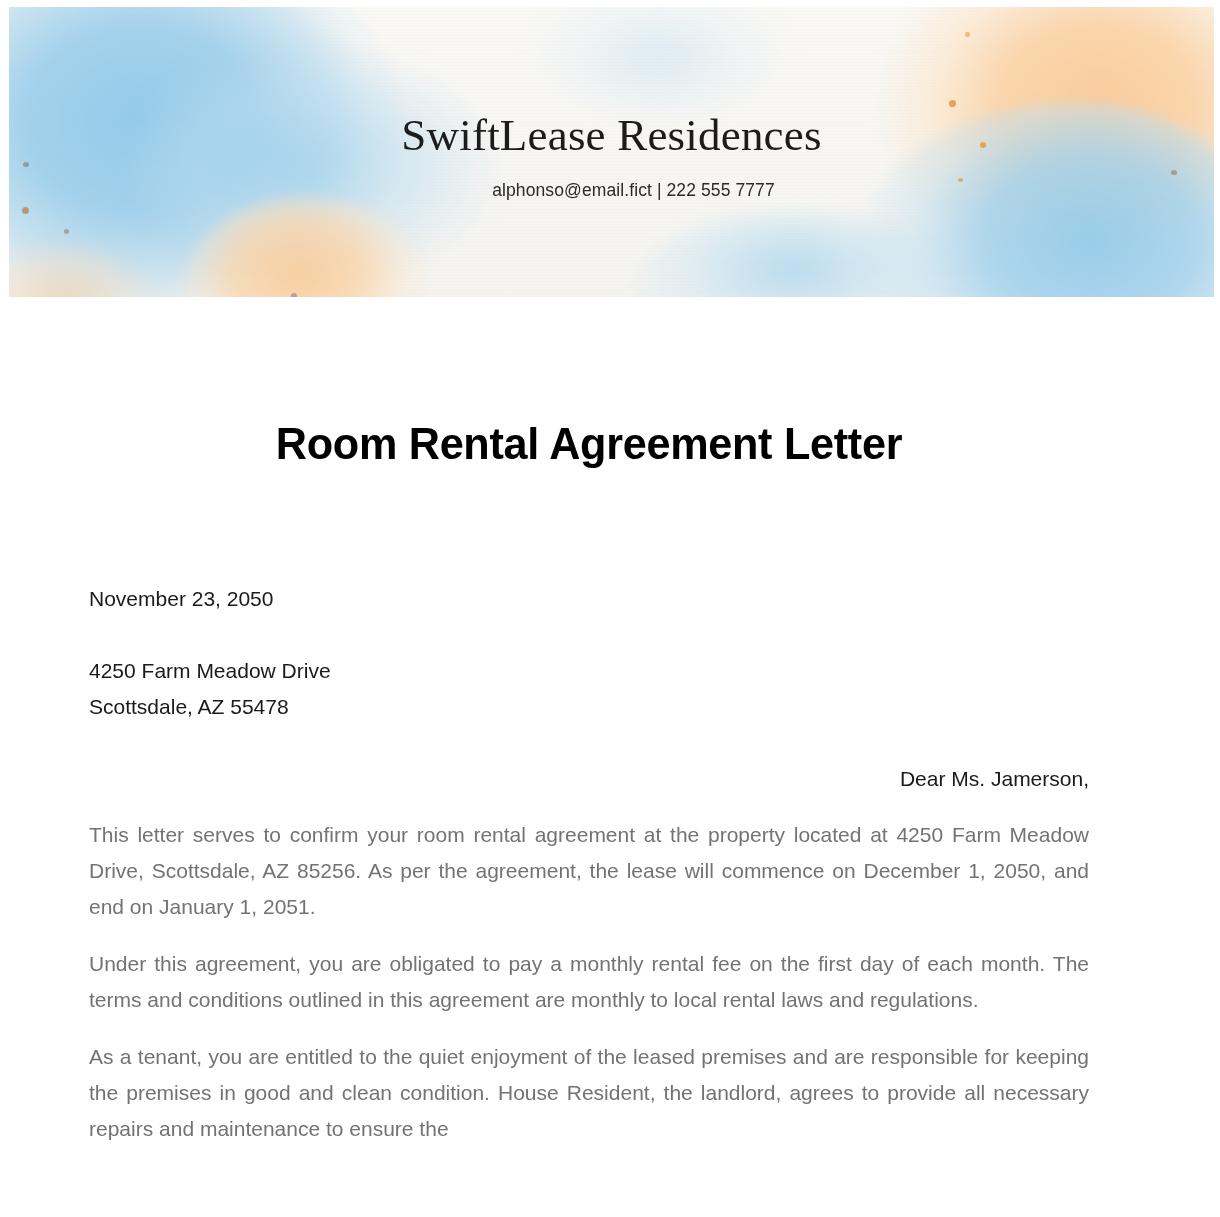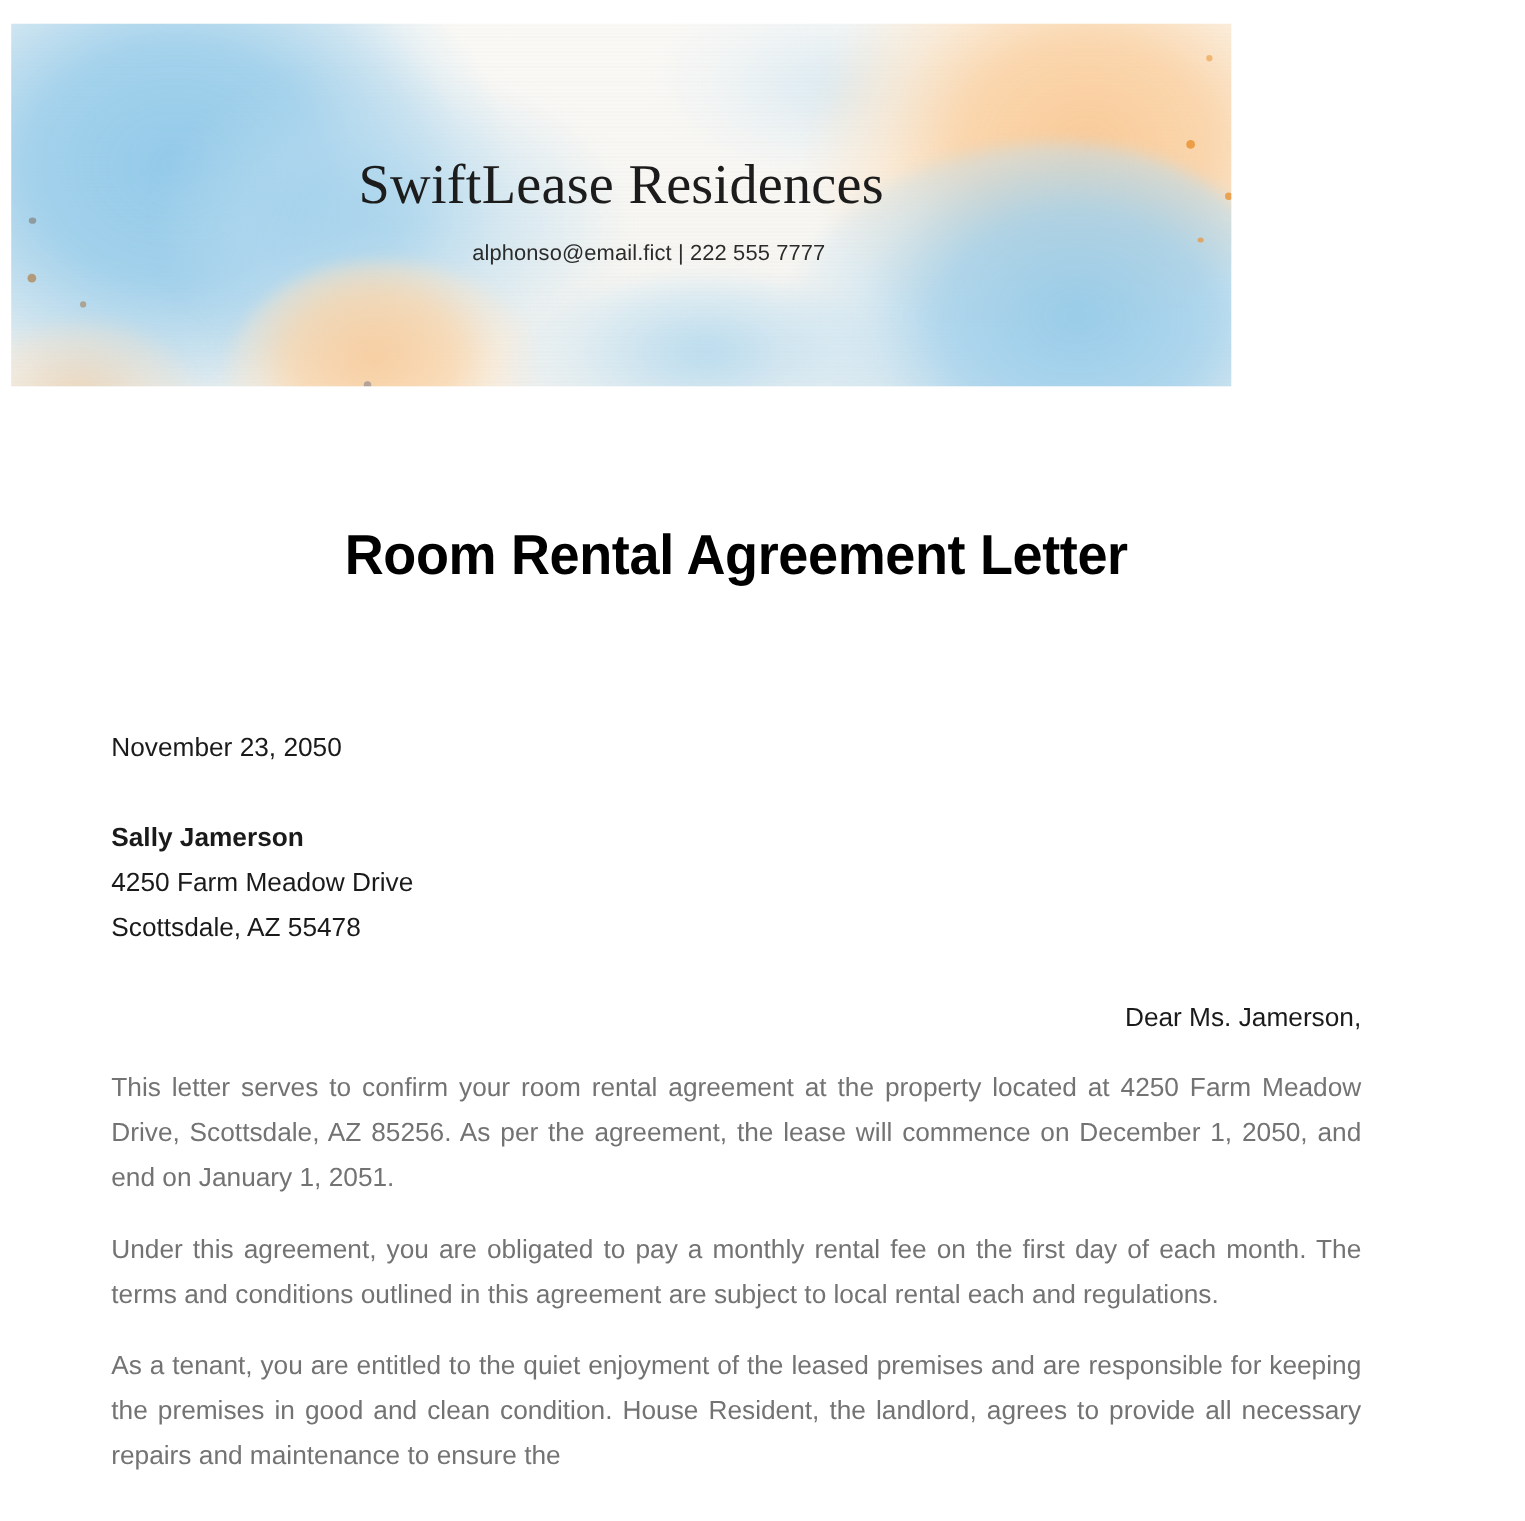--- a/index.html
+++ b/index.html
@@ -14,22 +14,22 @@
     overflow: hidden;
     font-family: "Liberation Sans", sans-serif;
     color: #1a1a1a;
     position: relative;
   }
 
   
   .letterhead {
     position: absolute;
     left: 9px;
-    top: 19px;
-    width: 976px;
+    top: 7px;
+    width: 1205px;
     height: 290px;
     overflow: hidden;
     background: #f7f6f2;
   }
   .letterhead-paper {
     position: absolute;
     inset: 0;
     background:
       repeating-linear-gradient(0deg,
         rgba(0,0,0,0.012) 0px,
@@ -240,26 +240,25 @@
   </div>
 </div>
 
 <div class="letter">
 
   <h1 class="letter-title">Room Rental Agreement Letter</h1>
 
   <div class="letter-date">November 23, 2050</div>
 
   <div class="recipient">
-    <div class="recipient-name">Sally Jamerson</div>
     <div>4250 Farm Meadow Drive</div>
     <div>Scottsdale, AZ 55478</div>
   </div>
 
   <div class="salutation">Dear Ms. Jamerson,</div>
 
   <p class="body-para">This letter serves to confirm your room rental agreement at the property located at 4250 Farm Meadow Drive, Scottsdale, AZ 85256. As per the agreement, the lease will commence on December 1, 2050, and end on January 1, 2051.</p>
 
-  <p class="body-para">Under this agreement, you are obligated to pay a monthly rental fee on the first day of each month. The terms and conditions outlined in this agreement are subject to local rental each and regulations.</p>
+  <p class="body-para">Under this agreement, you are obligated to pay a monthly rental fee on the first day of each month. The terms and conditions outlined in this agreement are monthly to local rental laws and regulations.</p>
 
   <p class="body-para">As a tenant, you are entitled to the quiet enjoyment of the leased premises and are responsible for keeping the premises in good and clean condition. House Resident, the landlord, agrees to provide all necessary repairs and maintenance to ensure the</p>
 
 </div>
 
 </body></html>

